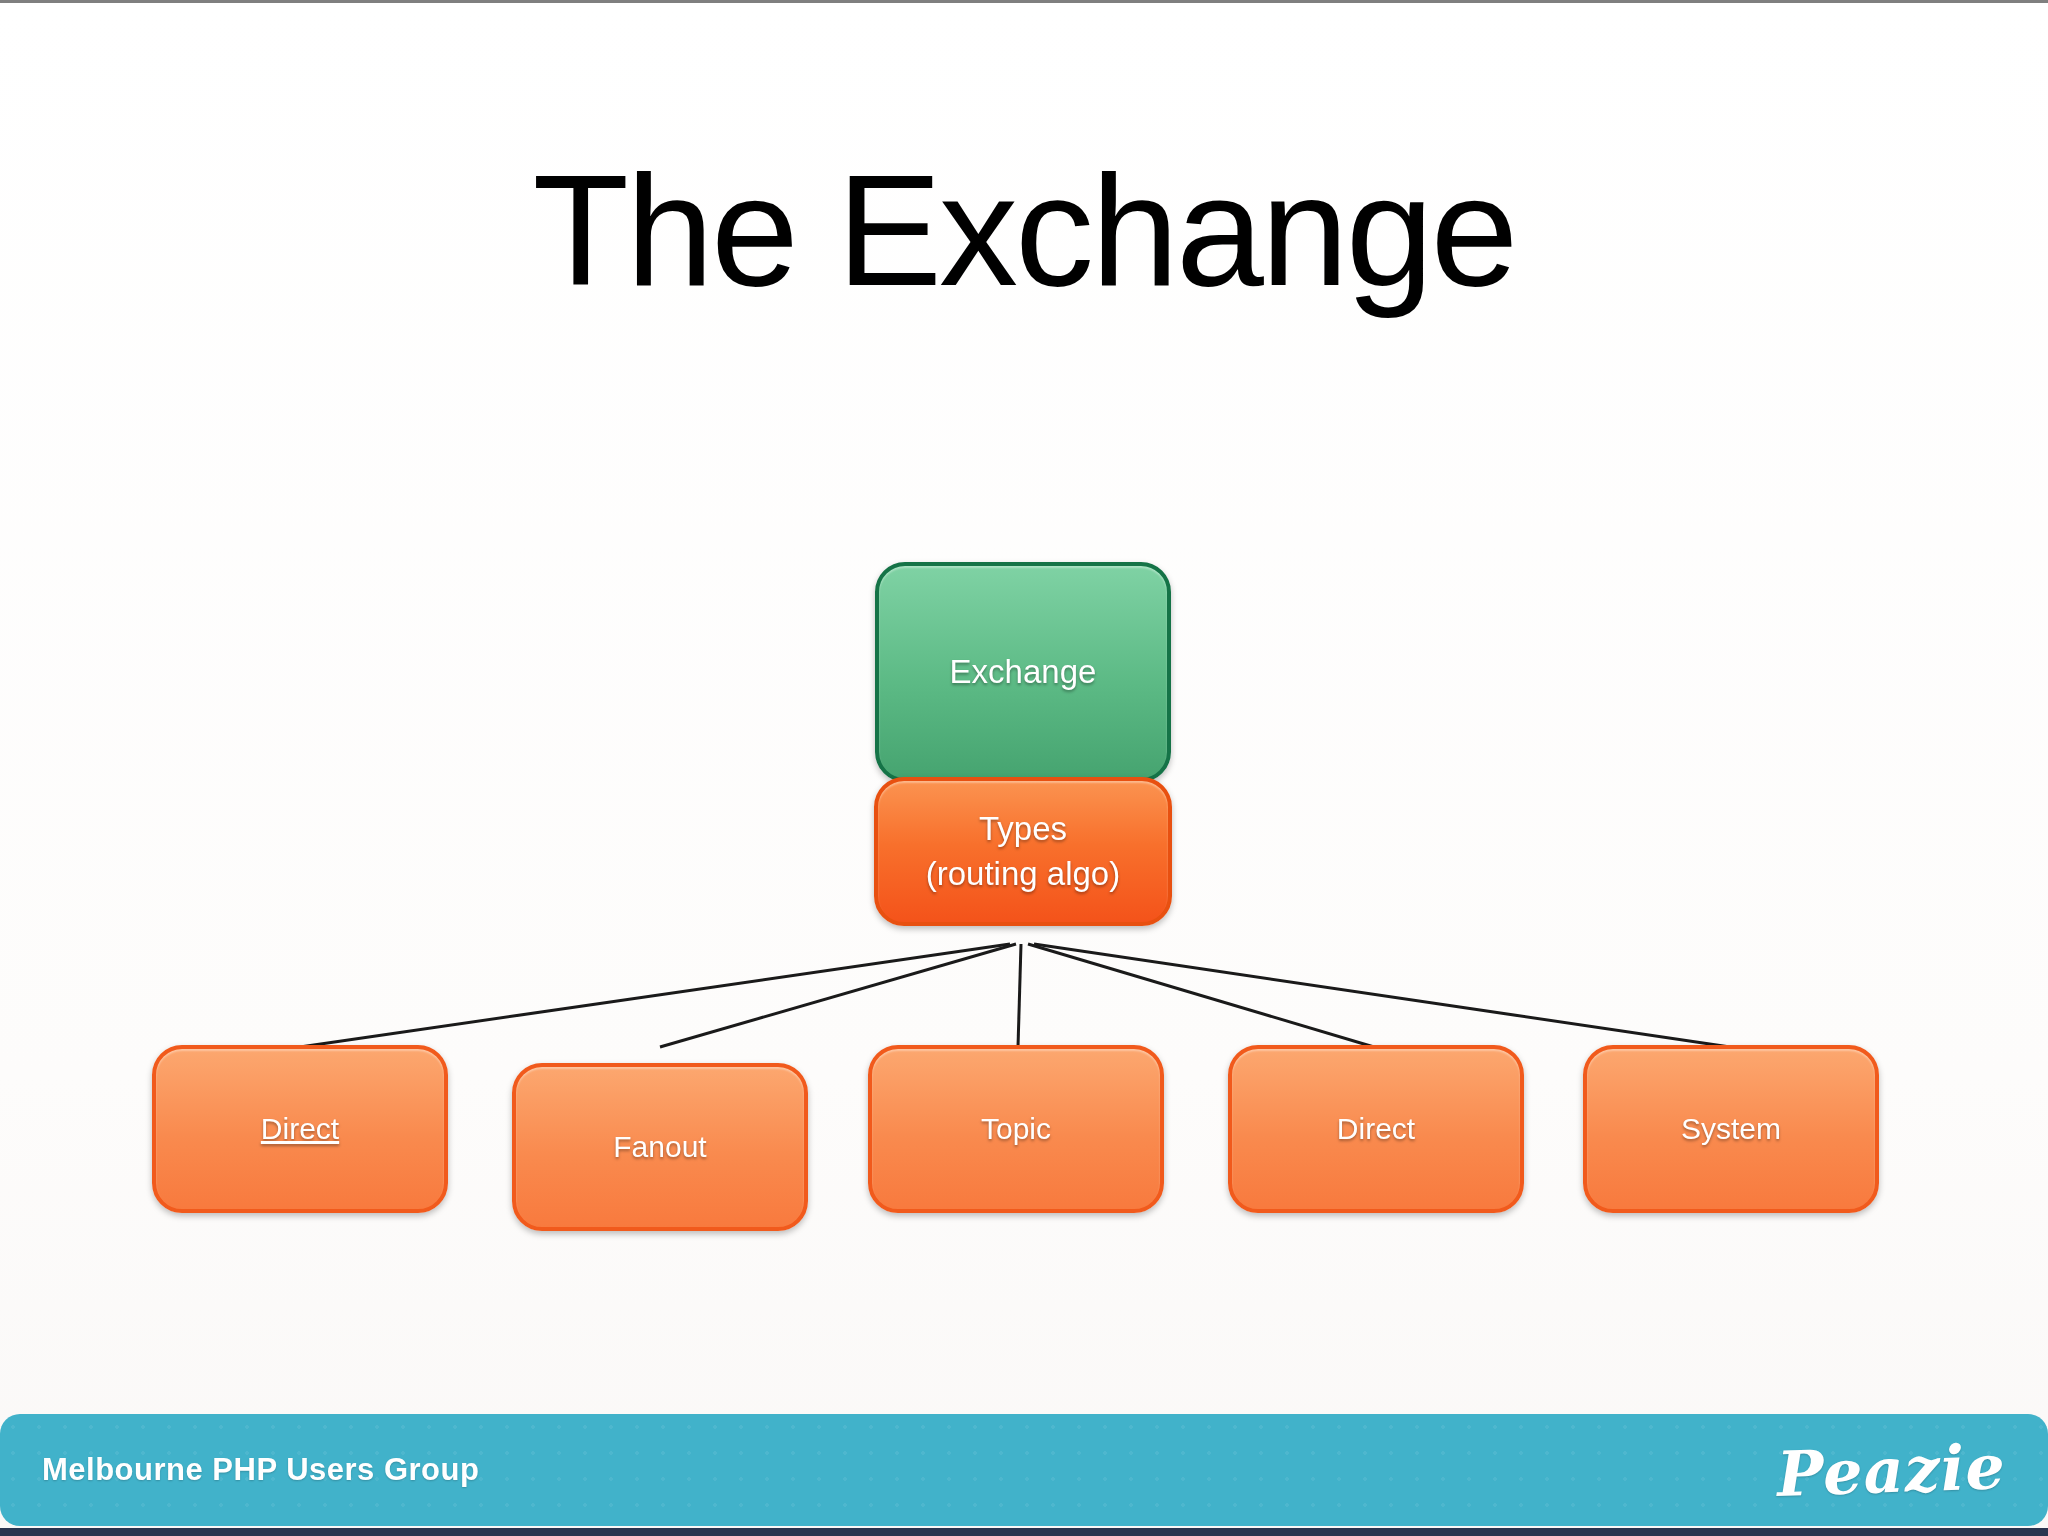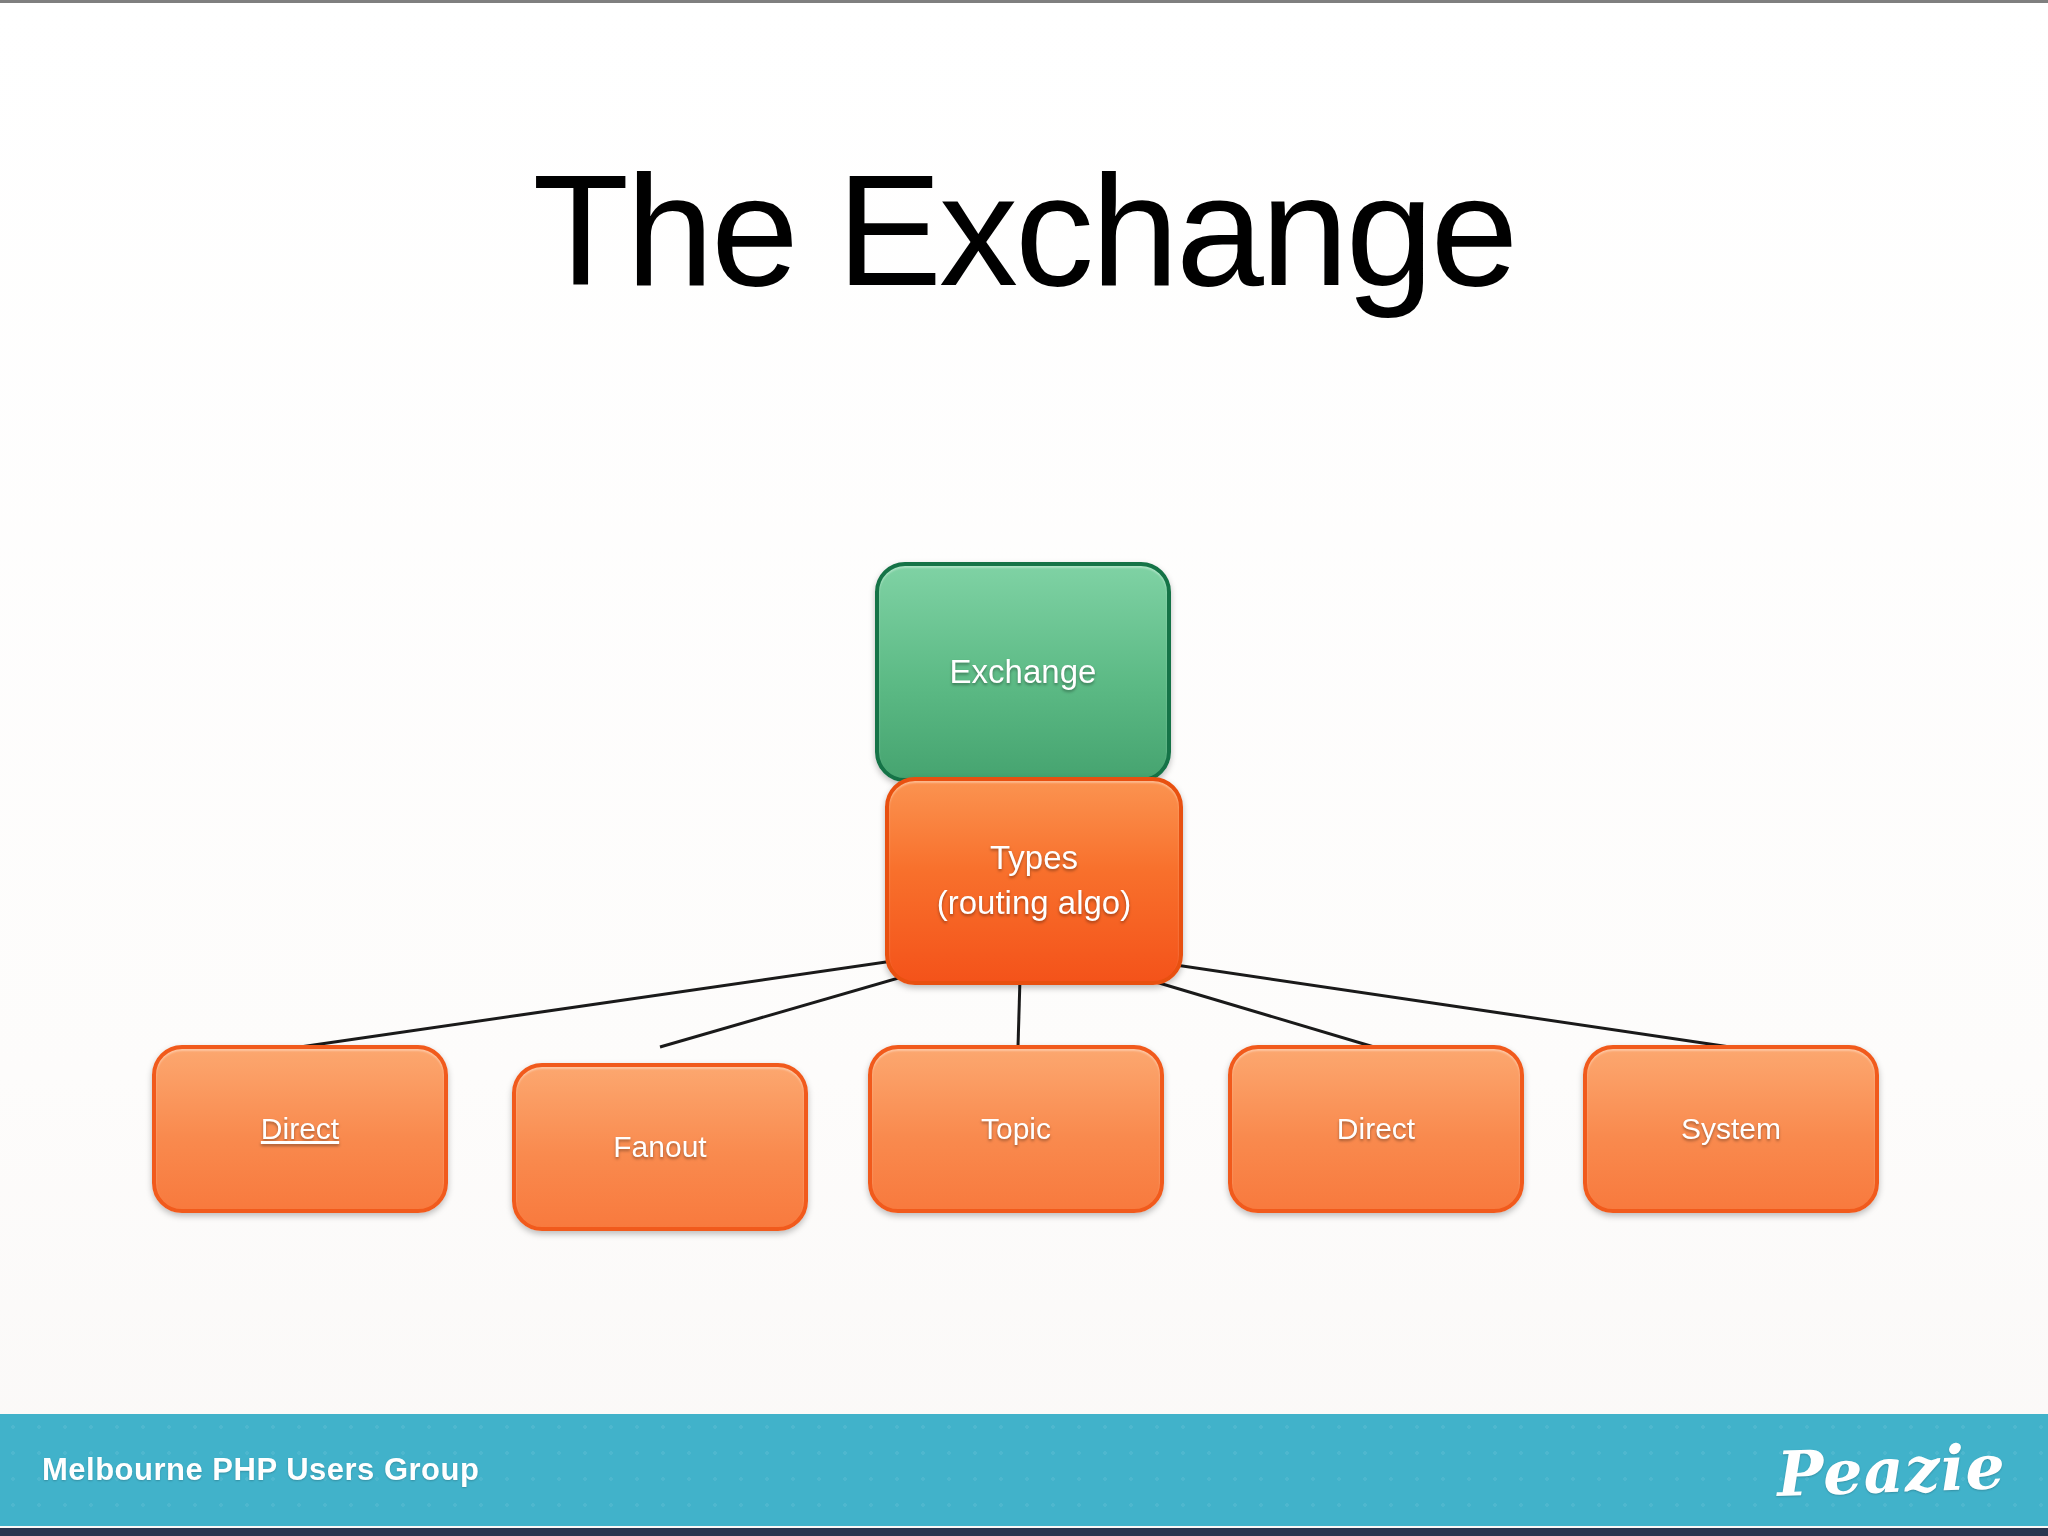--- a/index.html
+++ b/index.html
@@ -52,26 +52,25 @@
   }
   .node-root {
     left: 875px; top: 562px;
     width: 296px; height: 220px;
     background: linear-gradient(180deg, #7fd2a4 0%, #5cba85 55%, #46a470 100%);
     border: 4px solid #157347;
     font-size: 33px;
   }
   .node-hub {
     left: 874px; top: 777px;
-    width: 298px; height: 208px;
+    width: 298px; height: 149px;
     background: linear-gradient(180deg, #fb9350 0%, #f8702c 45%, #f4531a 100%);
     border: 4px solid #e85010;
     font-size: 33px;
     line-height: 1.35;
-    margin-left: 11px;
   }
   .node-leaf {
     top: 1045px;
     width: 296px; height: 168px;
     background: linear-gradient(180deg, #fca76f 0%, #f98a4e 55%, #f87a3e 100%);
     border: 4px solid #f15a1c;
     font-size: 30px;
   }
   .leaf-0 { left: 152px; text-decoration: underline; }
   .leaf-1 { left: 512px; margin-top: 18px; }
@@ -83,20 +82,21 @@
     left: 0; right: 0;
     top: 1414px;
     height: 112px;
     background-color: #41b2ca;
     background-image: radial-gradient(rgba(255,255,255,0.07) 2px, rgba(0,0,0,0) 2px);
     background-size: 26px 26px;
     display: flex;
     align-items: center;
     justify-content: space-between;
     padding: 8px 42px;
+    border-radius: 20px;
   }
   .footer-bottom-line {
     position: absolute;
     left: 0; right: 0;
     top: 1528px;
     height: 8px;
     background: #2a3550;
   }
   .footer-left {
     color: #ffffff;

